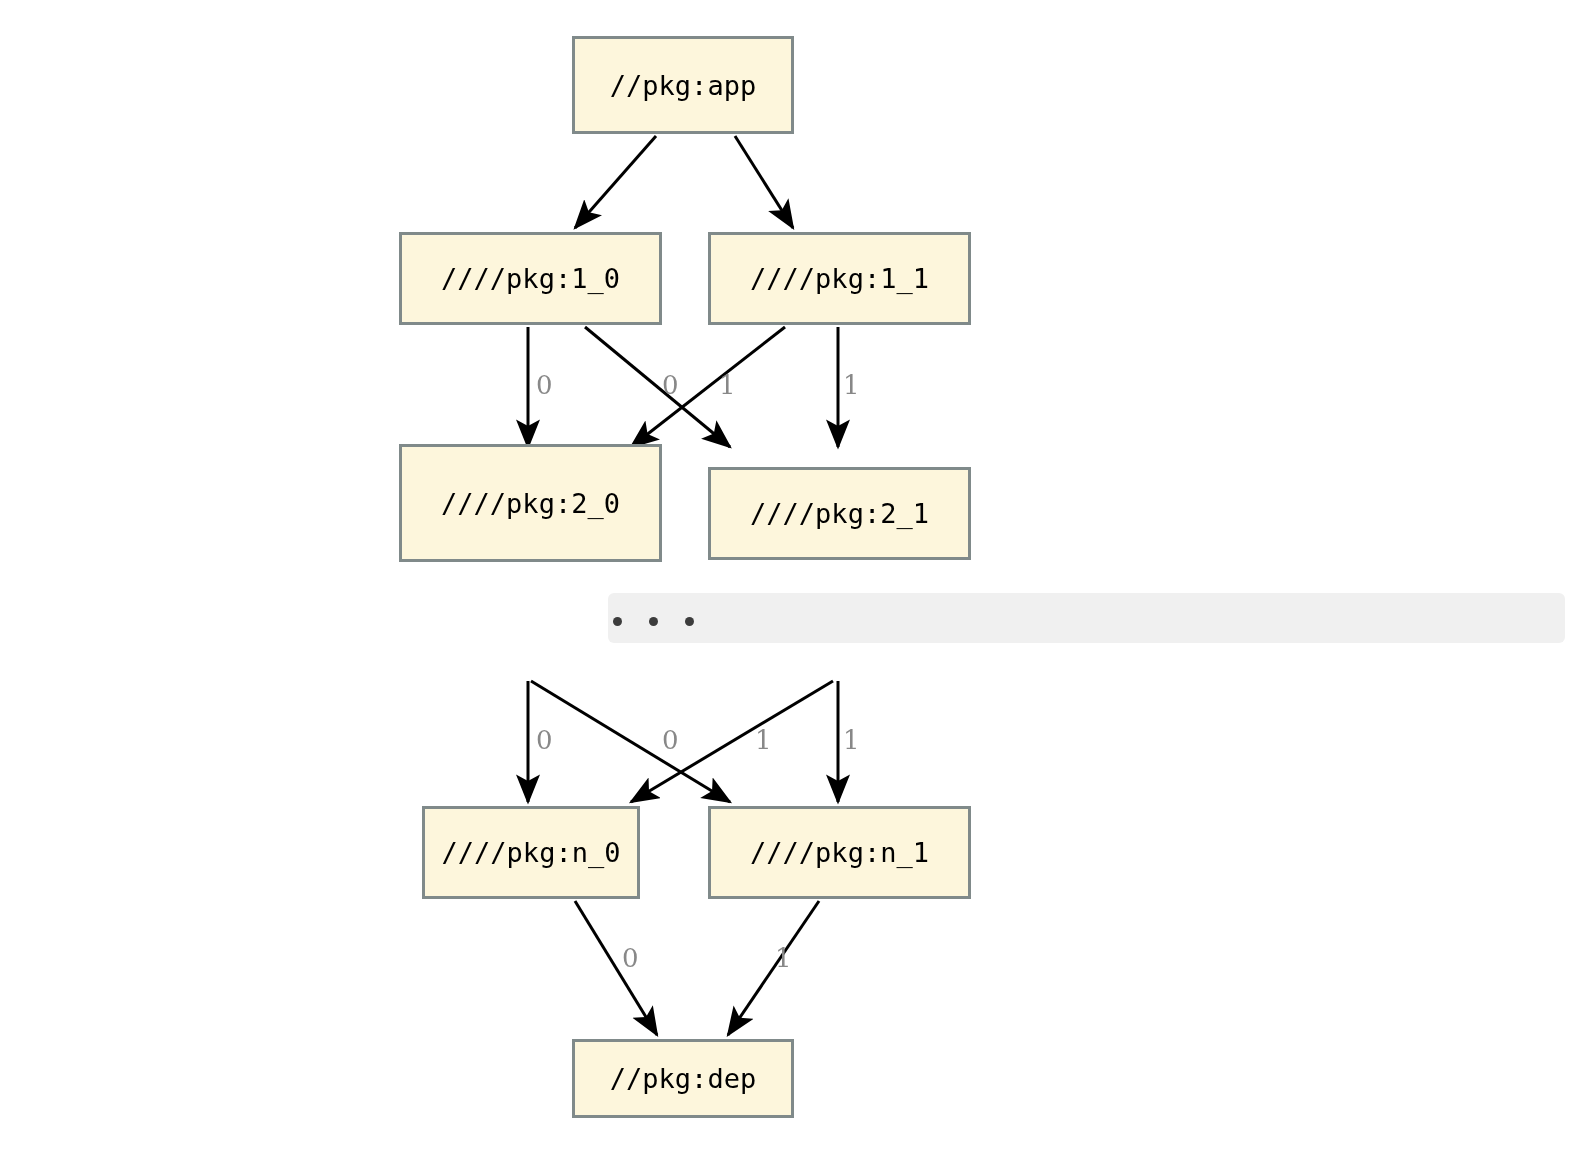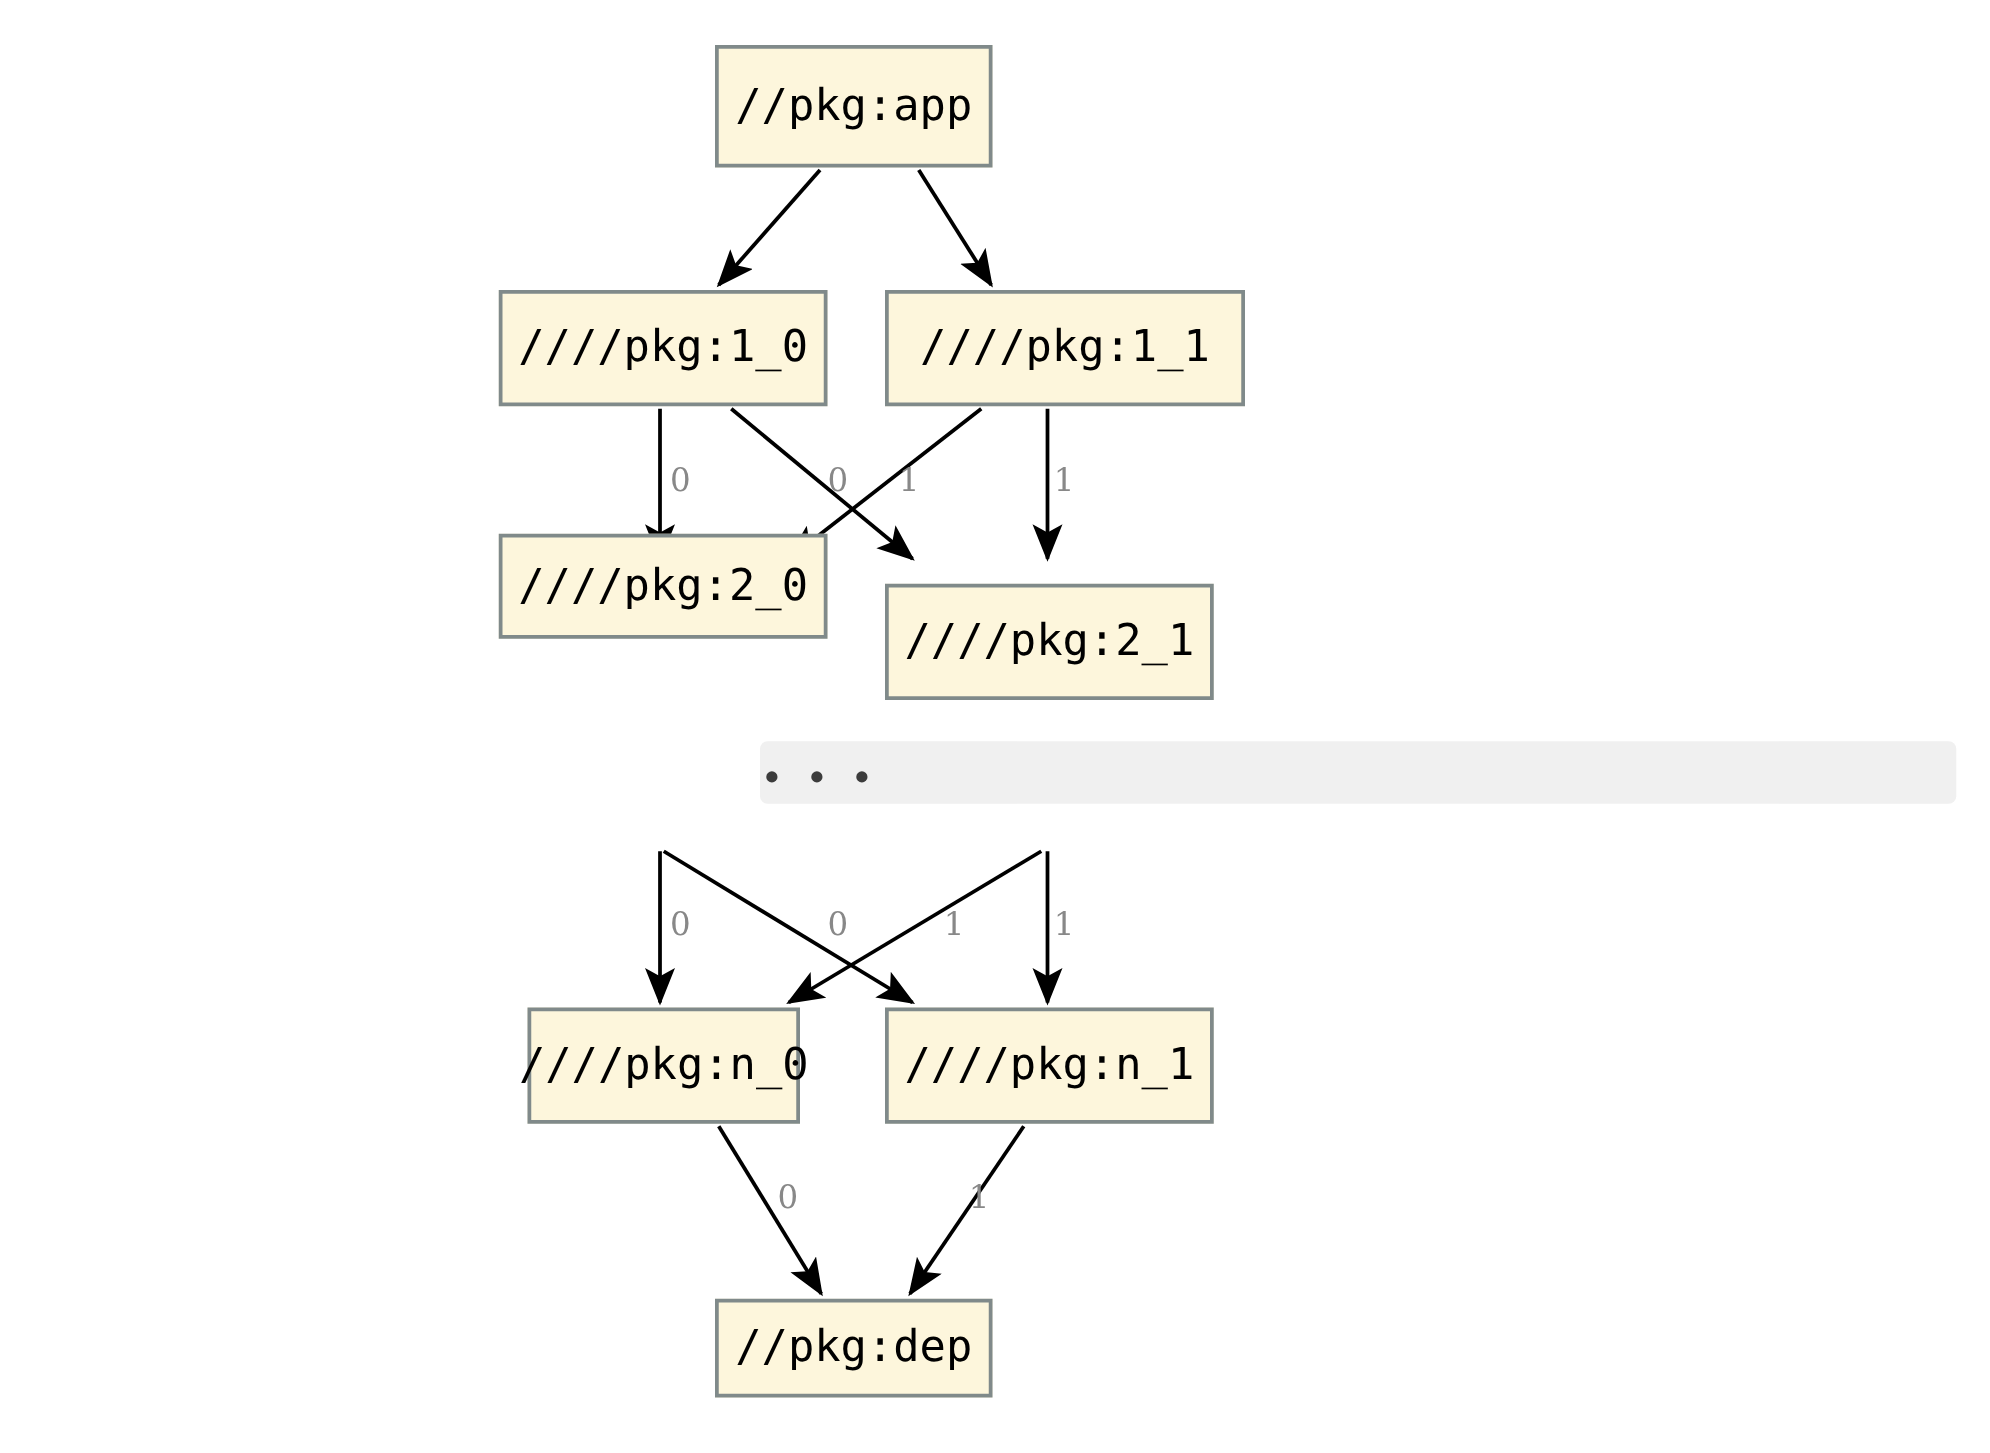--- a/index.html
+++ b/index.html
@@ -38,21 +38,21 @@
     position: absolute;
     left: 0; top: 0;
     width: 100%;
     height: 100%;
     box-sizing: border-box;
   }
   .node-label {
     position: relative;
     z-index: 2;
     font-family: "DejaVu Sans Mono", monospace;
-    font-size: 35px;
+    font-size: 27px;
     letter-spacing: 0px;
     color: #000000;
     white-space: nowrap;
     line-height: 1;
   }
   .edge-label {
     position: absolute;
     font-family: "DejaVu Serif", serif;
     font-size: 26px;
     color: #888888;
@@ -109,25 +109,25 @@
 
   <div id="nodes-layer">
       <div class="node-box" style="left: 572px; top: 36px; width: 222px; height: 98px;">
         <div class="node-rect" style="background: rgb(253, 246, 220); border: 3px solid rgb(128, 138, 138);"></div>
         <span class="node-label" style="color: rgb(0, 0, 0);">//pkg:app</span>
       </div>
       <div class="node-box" style="left: 399px; top: 232px; width: 263px; height: 93px;">
         <div class="node-rect" style="background: rgb(253, 246, 220); border: 3px solid rgb(128, 138, 138);"></div>
         <span class="node-label" style="color: rgb(0, 0, 0); text-align: center;">////pkg:1_0</span>
       </div>
-      <div class="node-box" style="left: 708px; top: 232px; width: 288px; height: 93px;">
+      <div class="node-box" style="left: 708px; top: 232px; width: 263px; height: 93px;">
         <div class="node-rect" style="background: rgb(253, 246, 220); border: 3px solid rgb(128, 138, 138);"></div>
         <span class="node-label" style="color: rgb(0, 0, 0);">////pkg:1_1</span>
       </div>
-      <div class="node-box" style="left: 399px; top: 427px; width: 263px; height: 84px;">
+      <div class="node-box" style="left: 399px; top: 444px; width: 263px; height: 118px;">
         <div class="node-rect" style="background: rgb(253, 246, 220); border: 3px solid rgb(128, 138, 138);"></div>
         <span class="node-label" style="color: rgb(0, 0, 0);">////pkg:2_0</span>
       </div>
       <div class="node-box" style="left: 708px; top: 467px; width: 263px; height: 93px;">
         <div class="node-rect" style="background: rgb(253, 246, 220); border: 3px solid rgb(128, 138, 138);"></div>
         <span class="node-label" style="color: rgb(0, 0, 0);">////pkg:2_1</span>
       </div>
       <div class="node-box" style="left: 422px; top: 806px; width: 218px; height: 93px;">
         <div class="node-rect" style="background: rgb(253, 246, 220); border: 3px solid rgb(128, 138, 138);"></div>
         <span class="node-label" style="color: rgb(0, 0, 0);">////pkg:n_0</span>

